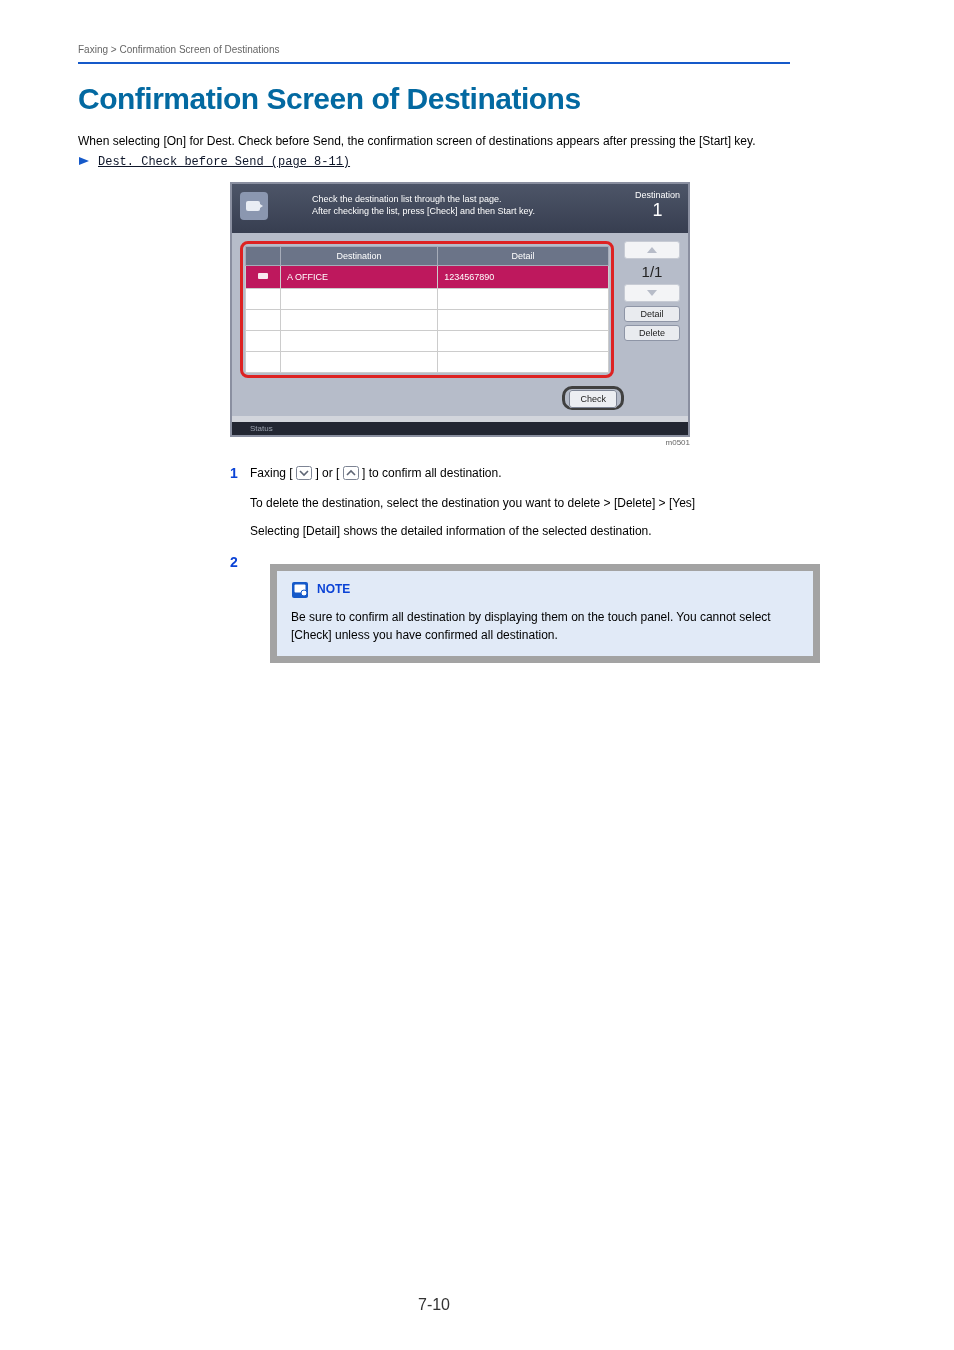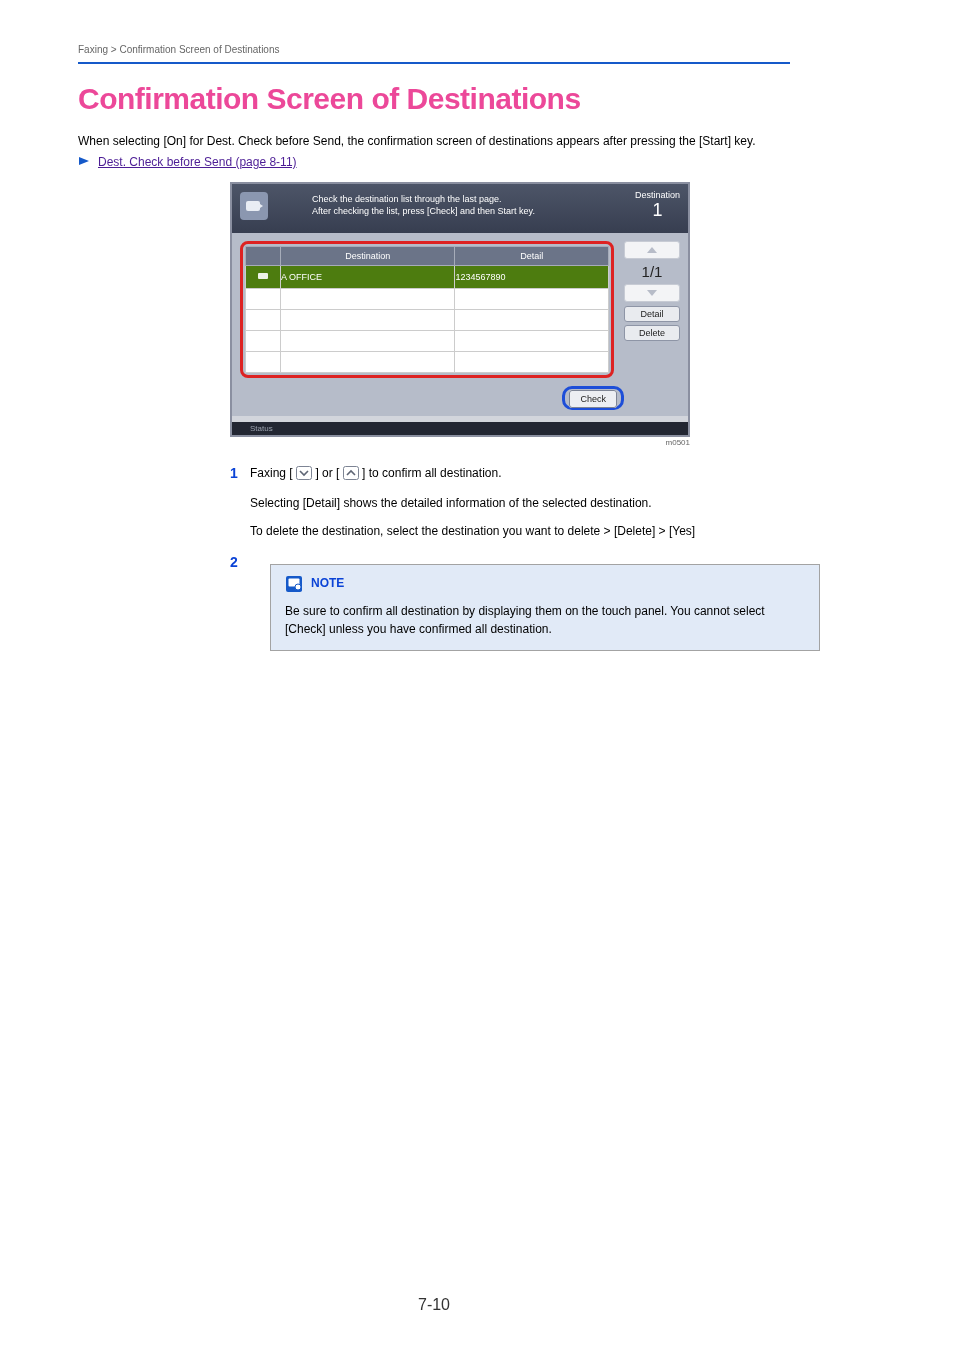--- a/index.html
+++ b/index.html
@@ -30,21 +30,21 @@
     position: absolute;
     top: 44px;
     left: 78px;
     right: 78px;
     font-size: 10px;
     color: #666;
   }
   .running-head .left { float: left; }
   .running-head .right { float: right; }
   h1.title {
-    color: #ec4899;
+    color: #0369a1;
     font-size: 30px;
     font-weight: 800;
     margin: 50px 0 18px 0;
     font-family: Arial Black, Arial, sans-serif;
     letter-spacing: -0.5px;
   }
   .intro {
     font-size: 12px;
     margin-bottom: 6px;
   }
@@ -52,23 +52,24 @@
     display: flex;
     align-items: center;
     gap: 8px;
     margin: 6px 0 12px 0;
   }
   .xref-arrow {
     color: #1559c9;
     font-size: 14px;
   }
   .xref-link {
-    color: #4c1d95;
+    color: #0f172a;
     text-decoration: underline;
     font-size: 12px;
+    font-family: Liberation Mono, monospace;
   }
 
   
   .panel-outer {
     margin: 6px 0 18px 152px;
     width: 460px;
   }
   .panel-frame {
     border: 2px solid #8a8fa0;
     background: #4d5568;
@@ -115,23 +116,23 @@
     padding: 4px 6px;
     border: 1px solid #a6acb9;
   }
   .tbl tbody td {
     height: 18px;
     font-size: 9px;
     border: 1px solid #ccc;
     background: #fff;
   }
   .tbl tbody tr.sel td {
-    background: #4d7c0f;
+    background: #be185d;
     color: #fff;
-    padding: 2px 0;
+    padding: 2px 6px;
   }
   .row-icon {
     width: 22px; text-align:center;
   }
   .side-col {
     width: 56px;
     padding-left: 4px;
     font-size: 9px;
     color: #222;
   }
@@ -164,21 +165,21 @@
   }
   .btn {
     background: #eceef2;
     border: 1px solid #7d8494;
     border-radius: 3px;
     font-size: 9px;
     padding: 3px 10px;
     color:#222;
   }
   .redring-btn {
-    border: 3px solid #1d4ed8;
+    border: 3px solid #404040;
     border-radius: 10px;
     padding: 2px 4px;
     display:inline-block;
     background:#b6bcc9;
   }
 
   .panel-bottom {
     background: #6b7183;
     padding: 3px 0;
     text-align: center;
@@ -201,21 +202,21 @@
     color:#0b43d6; font-weight:800; font-size:14px;
     width: 20px; flex-shrink:0;
     font-family: Arial Black, Arial, sans-serif;
   }
   .step .body { font-size: 12px; line-height:1.45; }
   .chev-box { display:inline-block; vertical-align:-3px; }
   .step .sub { margin-top:10px; }
 
   .note-box {
     background:#e1eaf7;
-    border:1px solid #a3a3a3;
+    border:7px solid #a3a3a3;
     margin: 10px 0 0 20px;
     padding: 10px 14px 12px 14px;
     font-size: 12px;
     line-height:1.45;
   }
   .note-box .note-head {
     display:flex; align-items:center; gap:8px;
     font-weight:700; color:#0b43d6; margin-bottom:6px;
     padding-bottom:4px;
   }
@@ -368,22 +369,22 @@
         </span>
         <span>] or [</span>
         <span class="chev-box">
           <svg width="16" height="14" viewBox="0 0 16 14">
               <rect x="0.5" y="0.5" width="15" height="13" fill="none" stroke="#7d8494" rx="2"></rect>
               <polyline points="4,9 8,5 12,9" fill="none" stroke="#5f6675" stroke-width="1.6"></polyline>
             </svg>
         </span>
         <span>] to confirm all destination.</span>
 
+        <div class="sub">To delete the destination, select the destination you want to delete &gt; [Delete] &gt; [Yes]</div>
         <div class="sub">Selecting [Detail] shows the detailed information of the selected destination.</div>
-        <div class="sub">To delete the destination, select the destination you want to delete &gt; [Delete] &gt; [Yes]</div>
       </div>
     </div>
 
     <div class="step">
       <div class="num">2</div>
       <div class="body">
 
         <div class="note-box">
           <div class="note-head">
             <span class="nicon">

